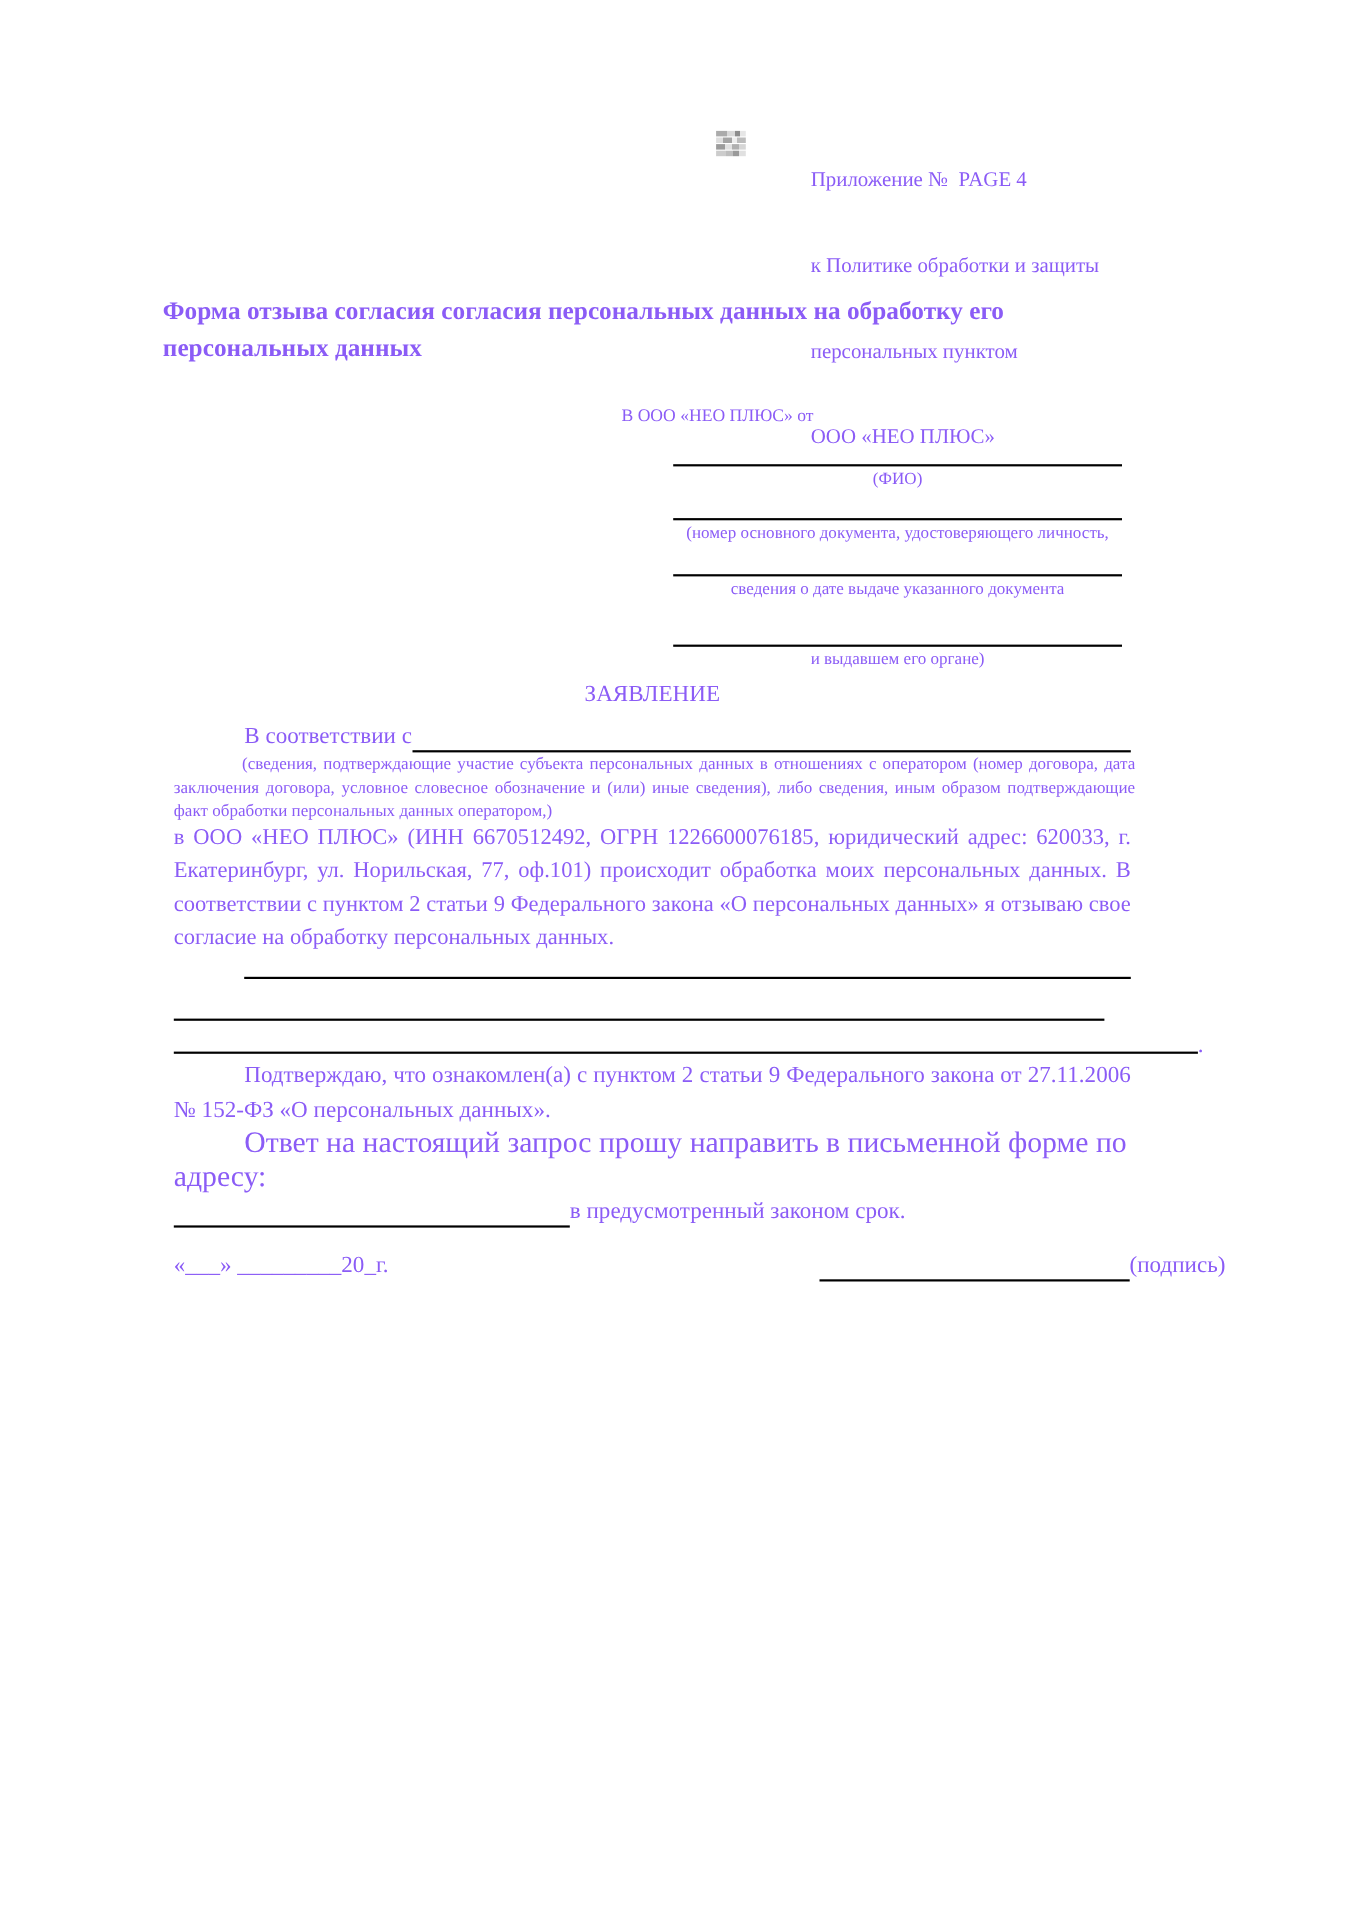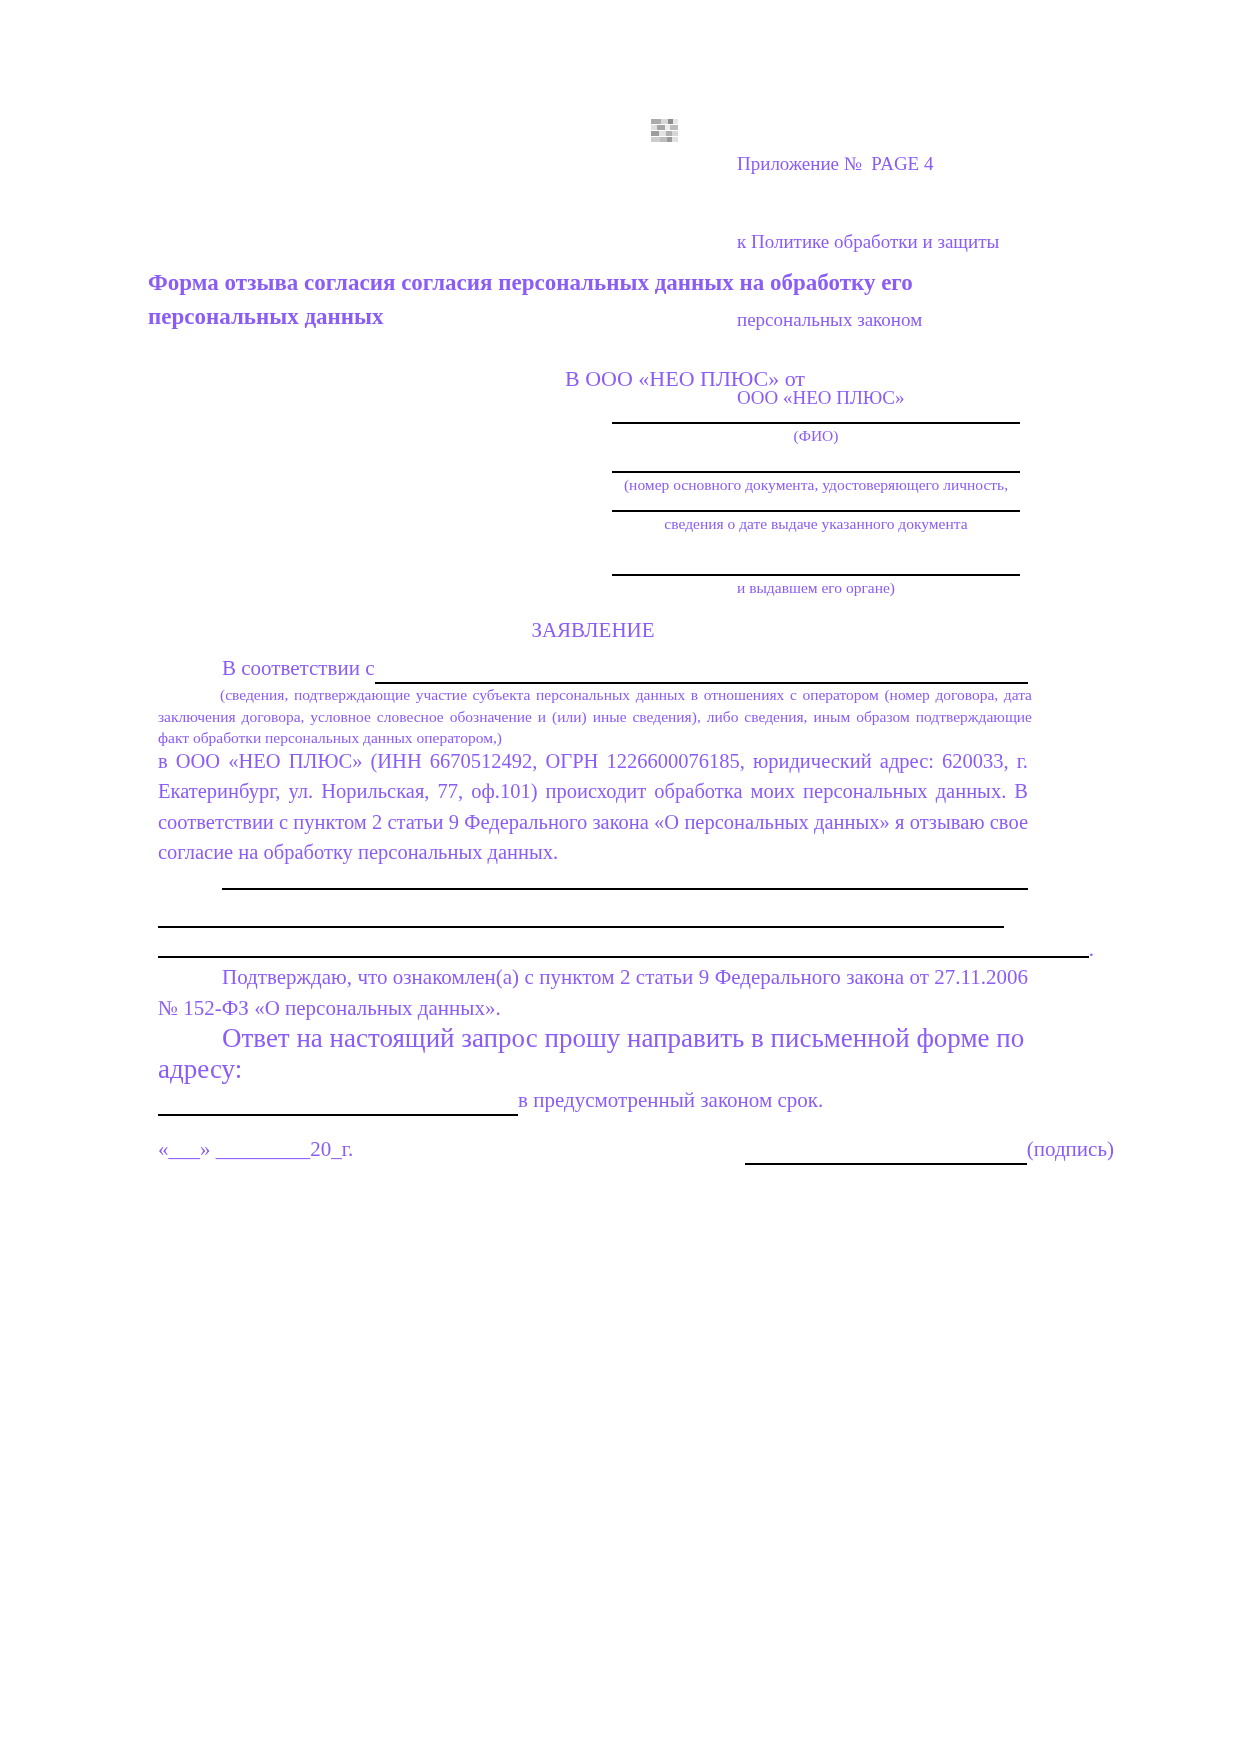--- a/index.html
+++ b/index.html
@@ -39,32 +39,32 @@
     position: absolute;
     left: 148px; top: 266px;
     width: 886px;
     font-size: 23px;
     font-weight: bold;
     line-height: 34px;
   }
 
   
   .addressee { position: absolute; left: 565px; top: 364px; width: 460px; }
-  .to-line { font-size: 22px; line-height: 30px; }
+  .to-line { font-size: 16px; line-height: 30px; }
   .f-row { margin-left: 47px; width: 408px; }
   .f-rule { border-bottom: 2px solid #000; height: 0; }
   .f-caption {
     text-align: center;
     font-size: 15.5px;
     line-height: 18px;
     padding-top: 3px;
   }
   .f-row.r1 { margin-top: 28px; }
   .f-row.r2 { margin-top: 26px; }
-  .f-row.r3 { margin-top: 16px; }
+  .f-row.r3 { margin-top: 28px; }
   .f-row.r4 { margin-top: 41px; }
 
   .statement-heading {
     position: absolute;
     left: 158px; top: 618px;
     width: 870px;
     text-align: center;
     font-size: 21px;
   }
 
@@ -147,21 +147,21 @@
   <div class="doc-icon">
     <i></i>
       <i></i>
       <i></i>
       <i></i>
   </div>
 
   <div class="header-block">
     <div>Приложение №  PAGE 4</div>
     <div>к Политике обработки и защиты</div>
-    <div>персональных законом</div>
+    <div>персональных пунктом</div>
     <div>ООО «НЕО ПЛЮС»</div>
   </div>
 
   <div class="doc-title">Форма отзыва согласия согласия персональных данных на обработку его персональных данных</div>
 
   <div class="addressee">
     <div class="to-line">В ООО «НЕО ПЛЮС» от</div>
 
     <div class="f-row r1">
       <div class="f-rule"></div>

